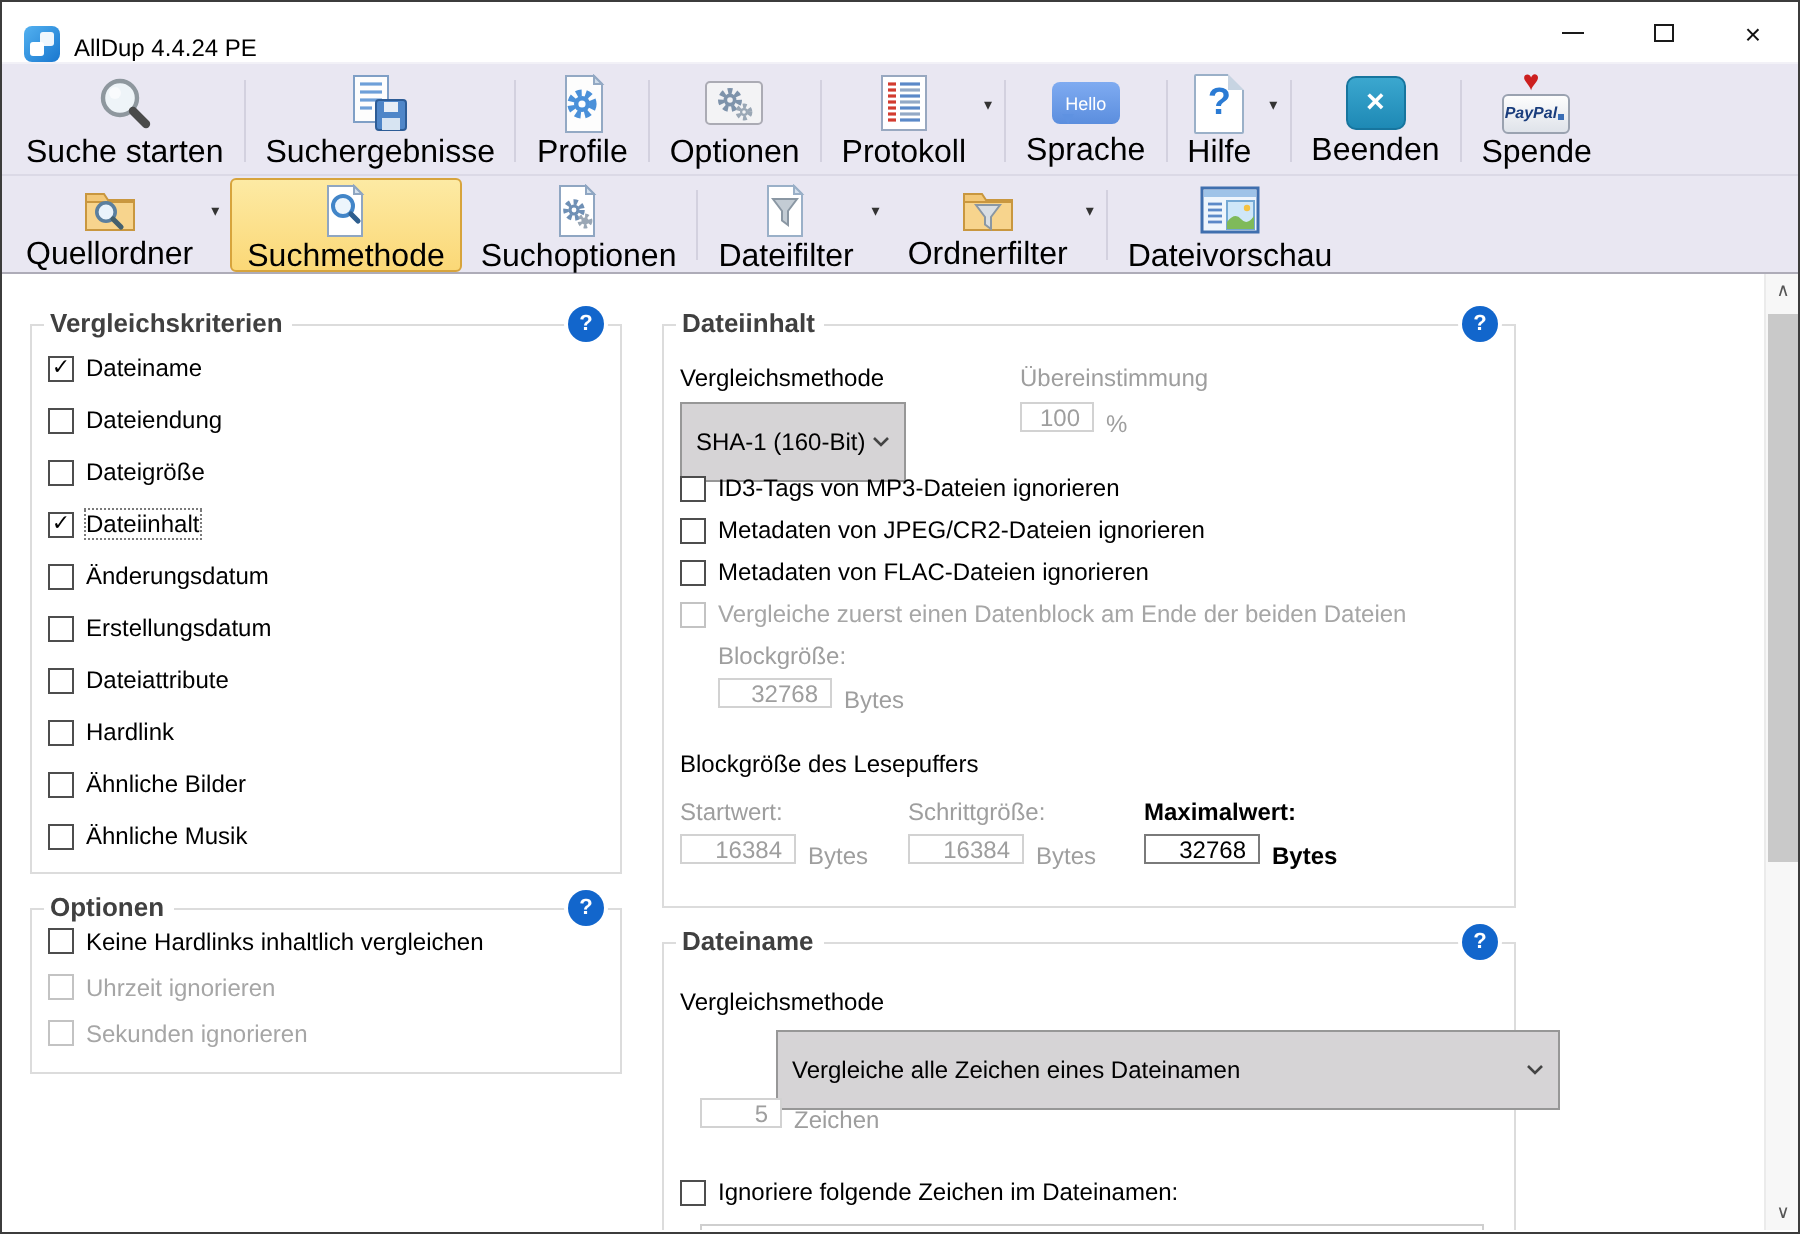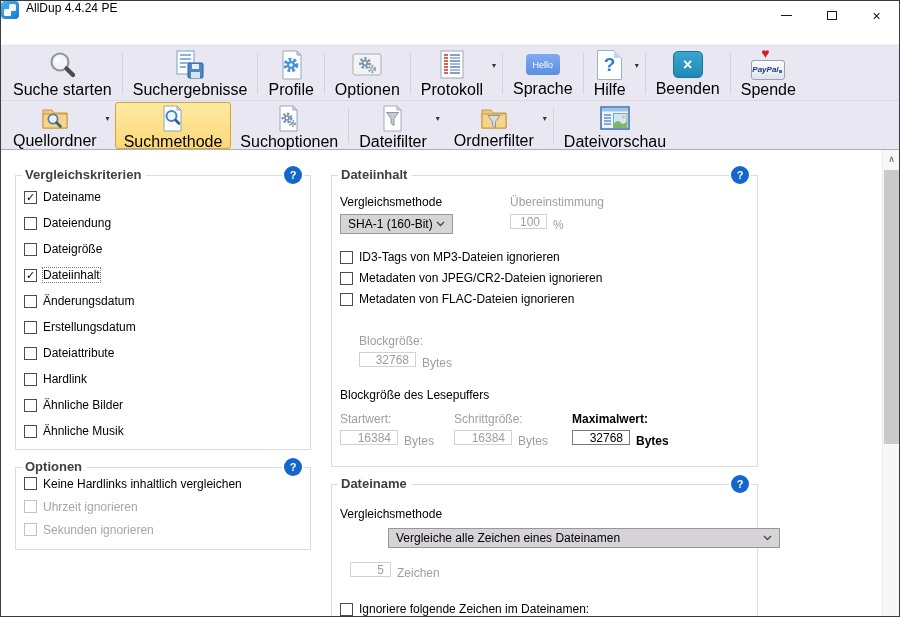--- a/index.html
+++ b/index.html
@@ -1,20 +1,20 @@
 <!DOCTYPE html>
 <html><head>
 <meta charset="utf-8">
 <style>
   * { margin:0; padding:0; box-sizing:border-box; }
   html,body { width:900px; height:617px; font-family:"Liberation Sans","DejaVu Sans",sans-serif; background:#fff; }
   .window { position:relative; width:900px; height:617px; border:1px solid #3c3c3c; background:#fff; overflow:hidden; }
 
   
-  .titlebar { height:43px; background:#fff; display:flex; align-items:flex-start; padding-left:0; }
+  .titlebar { height:30px; background:#fff; display:flex; align-items:flex-end; padding-left:11px; }
   .app-icon { width:18px; height:18px; border-radius:4px; background:linear-gradient(135deg,#53b1f0,#1877cf); position:relative; flex:0 0 auto; }
   .app-icon .sq1 { position:absolute; left:3px; top:8px; width:7px; height:7px; background:#fff; border-radius:1.5px; }
   .app-icon .sq2 { position:absolute; left:8px; top:3px; width:7px; height:7px; background:rgba(255,255,255,.92); border-radius:1.5px; }
   .title-text { margin-left:7px; font-size:12px; color:#000; }
   .titlebar-spacer { flex:1; }
   .win-controls { display:flex; height:29px; }
   .win-btn { width:45px; height:29px; display:flex; align-items:center; justify-content:center; font-size:14px; color:#111; }
   .glyph-min { width:11px; height:1.5px; background:#1a1a1a; display:block; }
   .glyph-max { width:10px; height:9px; border:1.2px solid #1a1a1a; display:block; }
 
@@ -59,21 +59,21 @@
   .rows-criteria { position:absolute; left:8px; top:8px; right:4px; }
   .rows-criteria .cb { height:26px; }
   .rows-options { position:absolute; left:8px; top:4px; right:4px; }
   .rows-options .cb { height:23px; }
 
   .abs { position:absolute; white-space:nowrap; }
   .lab { color:#000; }
   .lab-dis { color:#9e9e9e; }
   .lab-bold { color:#000; font-weight:bold; }
 
-  .combo { background:#d6d4d6; border:1px solid #979797; height:20px; display:flex; align-items:center; justify-content:space-between; padding:0 7px; color:#000; }
+  .combo { background:#d6d4d6; border:1px solid #979797; height:40px; display:flex; align-items:center; justify-content:space-between; padding:0 7px; color:#000; }
   .num-input { border:1px solid #d2d2d2; background:#fff; height:15px; display:flex; align-items:center; justify-content:flex-end; padding:0 6px; color:#9e9e9e; }
   .num-input.enabled { border-color:#7a7a7a; color:#000; }
   .text-input { border:1px solid #cfcfcf; background:#fff; height:24px; }
 
   
   .scrollbar { position:absolute; top:0; right:0; width:17px; height:478px; background:#f7f7f7; border-left:1px solid #ebebeb; }
   .scroll-btn { position:absolute; left:0; width:17px; height:17px; display:flex; align-items:center; justify-content:center; font-size:9px; color:#555; }
   .scroll-btn.up { top:0; }
   .scroll-btn.down { bottom:0; }
   .scroll-thumb { position:absolute; left:1px; top:20px; width:15px; height:274px; background:#c9c9c9; }
@@ -405,20 +405,24 @@
           <span class="cb-label">ID3-Tags von MP3-Dateien ignorieren</span>
         </label>
       <label class="cb abs" style="left:8px; top:95px;">
           <span class="box"></span>
           <span class="cb-label">Metadaten von JPEG/CR2-Dateien ignorieren</span>
         </label>
       <label class="cb abs" style="left:8px; top:116px;">
           <span class="box"></span>
           <span class="cb-label">Metadaten von FLAC-Dateien ignorieren</span>
         </label>
+      <label class="cb disabled abs" style="left:8px; top:137px;">
+          <span class="box"></span>
+          <span class="cb-label">Vergleiche zuerst einen Datenblock am Ende der beiden Dateien</span>
+        </label>
 
       <span class="abs lab-dis" style="left:27px; top:158px;">Blockgröße:</span>
       <div class="abs num-input" style="left:27px; top:176px; width:57px;">
           <span>32768</span>
         </div>
       <span class="abs lab-dis" style="left:90px; top:180px;">Bytes</span>
 
       <span class="abs lab" style="left:8px; top:212px;">Blockgröße des Lesepuffers</span>
 
       <span class="abs lab-dis" style="left:8px; top:236px;">Startwert:</span>

